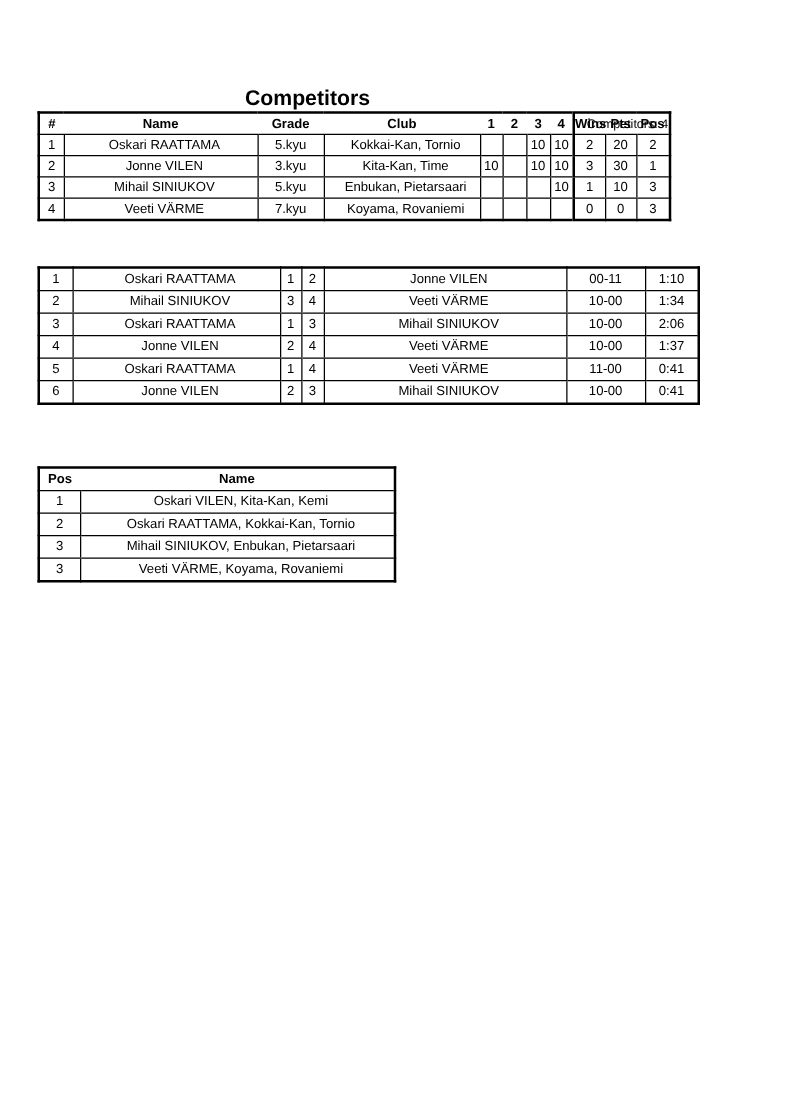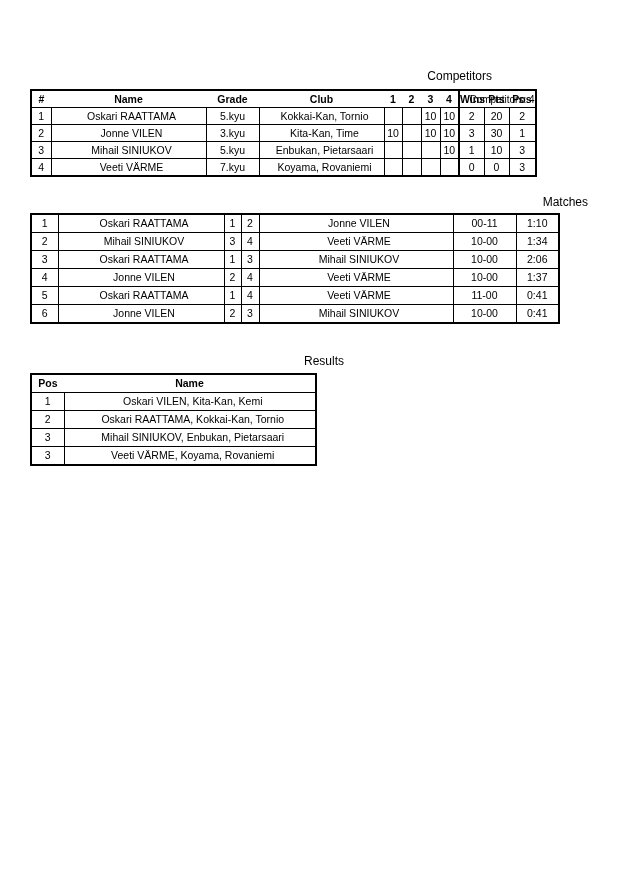--- a/index.html
+++ b/index.html
@@ -15,23 +15,23 @@
   .page-title {
     position: absolute;
     top: 44px; left: 0; width: 630px;
     text-align: center;
     font-size: 17px;
     font-weight: bold;
     white-space: pre;
   }
   .section-title {
     position: absolute;
-    font-size: 12px;
-    font-weight: normal;
-    text-align: right;
+    font-size: 17px;
+    font-weight: bold;
+    text-align: center;
   }
   .sub-competitors { top: 69px; left: 0; width: 492px; }
   .sub-matches    { top: 195px; left: 0; width: 588px; }
   .sub-results    { top: 354px; left: 0; width: 344px; }
   .competitors-count {
     position: absolute;
     top: 70px; left: 402px; width: 200px;
     text-align: center;
     font-size: 10px;
     margin-top: 24px;
@@ -156,21 +156,20 @@
       <td></td>
       <td></td>
       <td></td>
       <td class="thick">0</td>
       <td>0</td>
       <td>3</td>
     </tr>
   </tbody>
     </table>
 
-  <div class="section-title sub-matches">Matches</div>
 
   <table id="matches-table">
     <colgroup>
       <col style="width:27px">
         <col style="width:166px">
         <col style="width:17px">
         <col style="width:18px">
       <col style="width:194px">
         <col style="width:63px">
         <col style="width:43px">
@@ -226,21 +225,20 @@
       <td class="l">Jonne VILEN</td>
       <td>2</td>
       <td>3</td>
       <td class="l">Mihail SINIUKOV</td>
       <td>10-00</td>
       <td>0:41</td>
     </tr>
   </tbody>
     </table>
 
-  <div class="section-title sub-results">Results</div>
 
   <table id="results-table">
     <colgroup>
       <col style="width:33px">
         <col style="width:252px">
     </colgroup>
     <tbody>
         <tr>
       <th>Pos</th>
       <th>Name</th>

